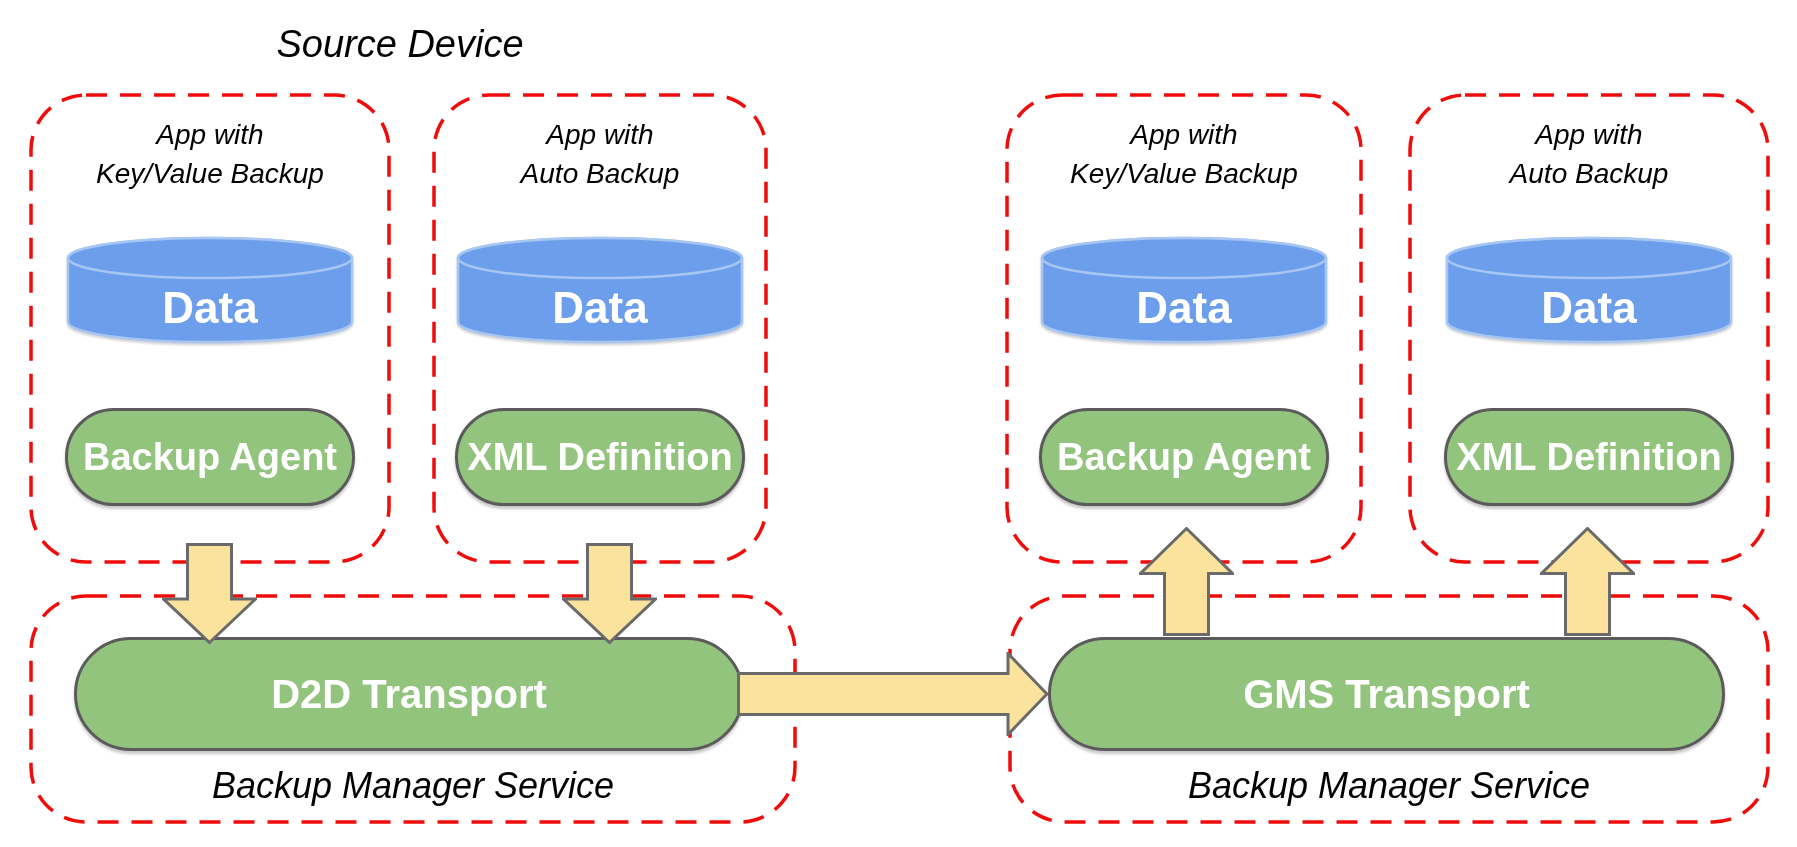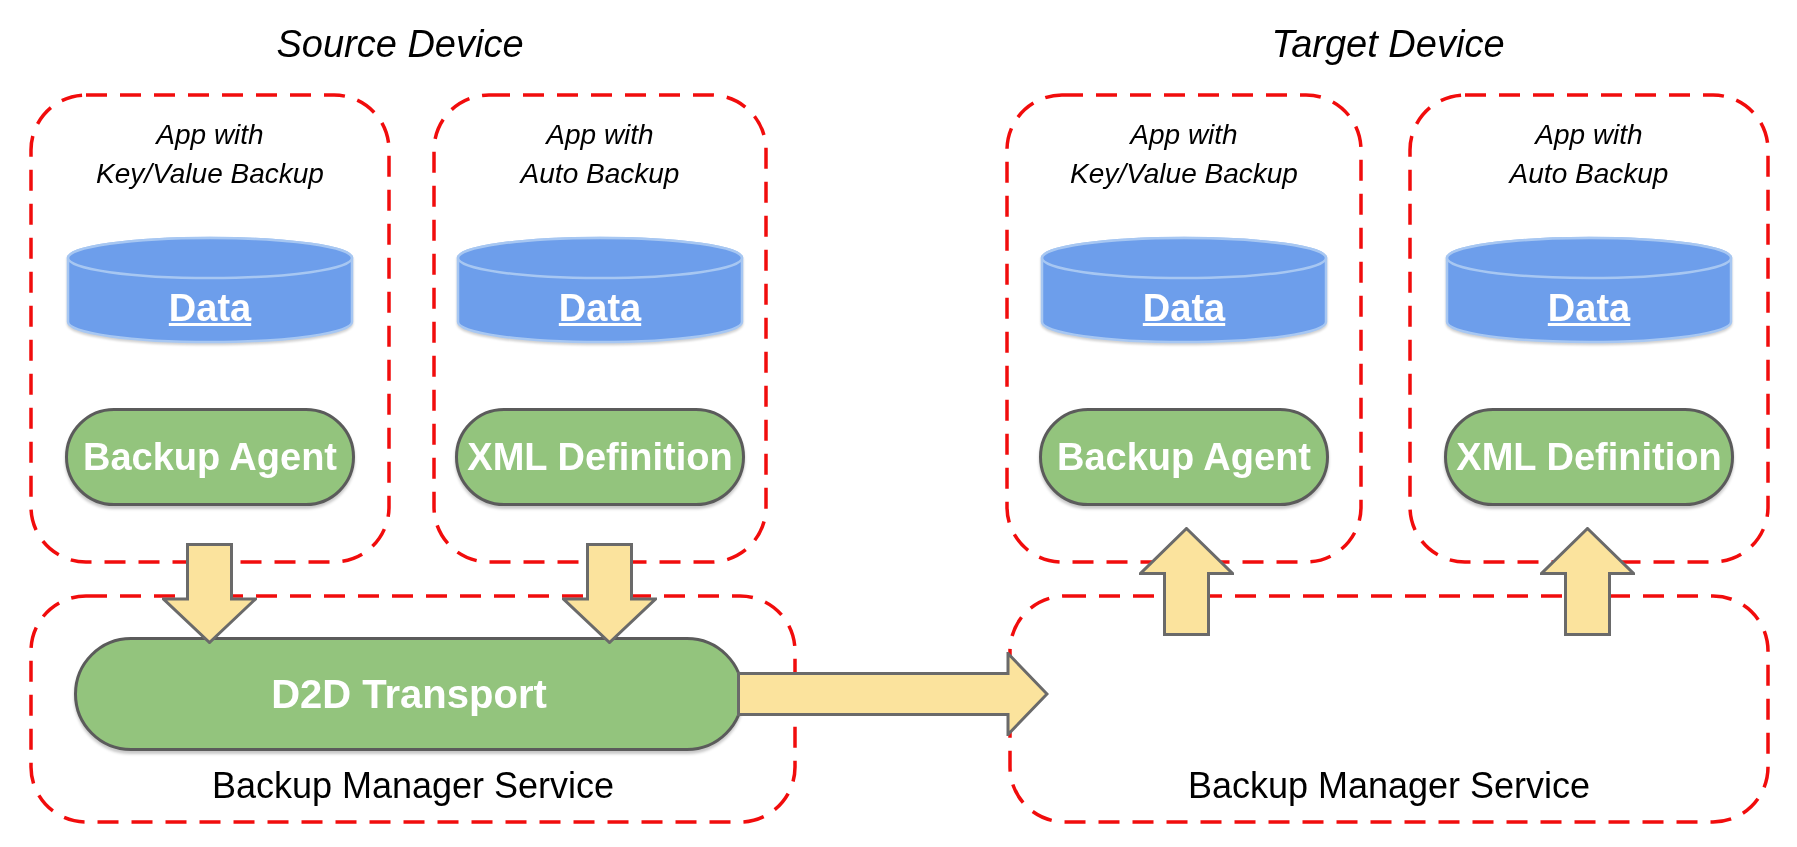--- a/index.html
+++ b/index.html
@@ -25,52 +25,51 @@
     text-align:center; font-style:italic; font-size:28px; line-height:39px;
     color:#000; white-space:nowrap;
   }
   .cylinder { position:absolute; top:142px; width:290px; height:110px; }
   .cyl-svg { display:block; filter:drop-shadow(0 2px 1px rgba(0,0,0,0.18)); }
   .cyl-svg path { fill:var(--cyl-blue,#6d9eeb); stroke:var(--cyl-stroke,#a7c7f2); stroke-width:2.5; }
   .cyl-svg ellipse { fill:var(--cyl-blue,#6d9eeb); stroke:var(--cyl-stroke,#a7c7f2); stroke-width:2.5; }
   .cyl-label {
     position:absolute; left:0; right:0; top:36px; bottom:0;
     display:flex; align-items:center; justify-content:center;
-    font-weight:bold; font-size:38px; color:var(--text-light,#ffffff);text-decoration:underline;
+    font-weight:bold; font-size:44px; color:var(--text-light,#ffffff);
   }
   .pill {
     position:absolute; box-sizing:border-box;
     background:var(--node-green,#93c47d);
     border:3px solid var(--node-border,#5b5b5b);
     border-radius:57px;
     display:flex; align-items:center; justify-content:center;
     font-weight:bold; color:var(--text-light,#ffffff);
     box-shadow:0 3px 3px rgba(0,0,0,0.22);
     white-space:nowrap;
   }
   .pill.app-pill { top:315px; width:290px; height:98px; font-size:38px; }
   .pill.transport-pill { font-size:40px;text-align:center; }
   .service-label {
     position:absolute; left:50%; transform:translateX(-50%); top:172px;
-    font-size:36px; line-height:40px; color:#000; white-space:nowrap;
+    font-style:italic; font-size:36px; line-height:40px; color:#000; white-space:nowrap;
   }
   .arrow { position:absolute; z-index:5; }
   .arrow polygon {
     fill:var(--arrow-fill,#fbe39d);
     stroke:var(--arrow-stroke,#6a6a6a);
     stroke-width:3;
   }
 </style>
 </head>
 <body>
 
 <div class="canvas">
 
   <div class="device-title" style="left:400px">Source Device</div>
-  <div class="device-title" style="left:1388px">Target Device</div>
 
   <div class="group" style="left:29px;top:93px;width:362px;height:471px">
     <svg class="dashed-rect" width="362" height="471">
       <rect x="2" y="2" width="358" height="467" rx="55"></rect>
     </svg>
     <div class="app-title">
       <div>App with</div>
       <div>Key/Value Backup</div>
     </div>
     <div class="cylinder" style="left:36px">
@@ -142,20 +141,21 @@
       <rect x="2" y="2" width="764" height="226" rx="55"></rect>
     </svg>
     <div class="pill transport-pill" style="left:45px;top:43px;width:670px;height:114px">D2D Transport</div>
     <div class="service-label">Backup Manager Service</div>
   </div>
 
   <div class="group" style="left:1008px;top:594px;width:762px;height:230px">
     <svg class="dashed-rect" width="762" height="230">
       <rect x="2" y="2" width="758" height="226" rx="55"></rect>
     </svg>
+    <div class="pill transport-pill" style="left:40px;top:43px;width:677px;height:114px">GMS Transport</div>
     <div class="service-label">Backup Manager Service</div>
   </div>
 
   <svg class="arrow" style="left:162px;top:543px" width="95" height="101">
     <polygon points="25.5,1.5 69.5,1.5 69.5,56 93.5,56 47.5,99.5 1.5,56 25.5,56"></polygon>
   </svg>
   <svg class="arrow" style="left:562px;top:543px" width="95" height="101">
     <polygon points="25.5,1.5 69.5,1.5 69.5,56 93.5,56 47.5,99.5 1.5,56 25.5,56"></polygon>
   </svg>
   <svg class="arrow" style="left:737px;top:652px" width="312" height="84">

